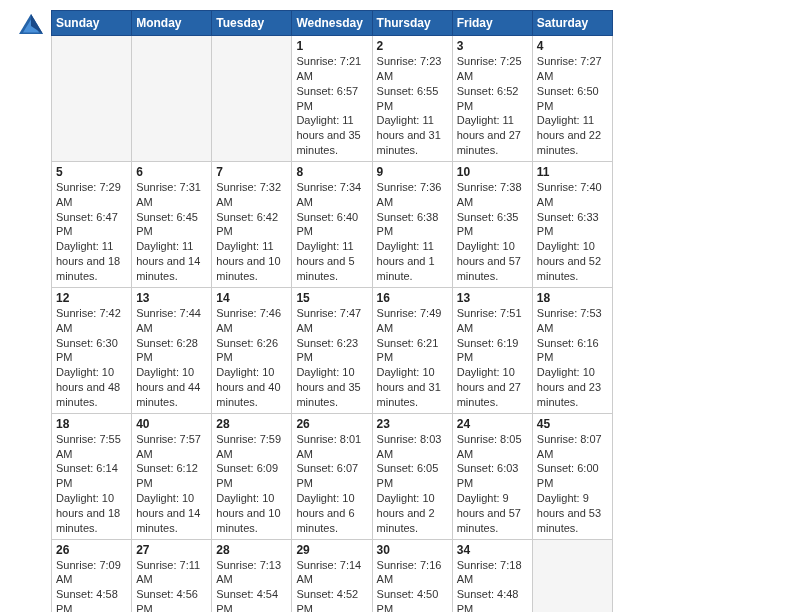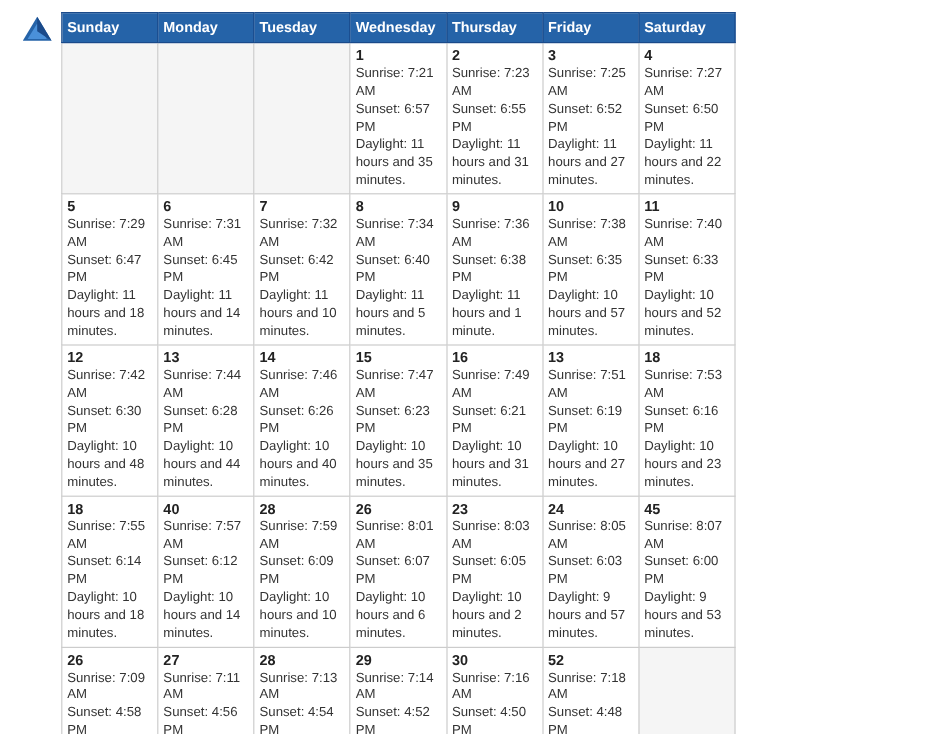--- a/index.html
+++ b/index.html
@@ -265,20 +265,20 @@
           </td>
           <td>
             <span class="day-num">29</span>
             <div class="day-info">Sunrise: 7:14 AM<br>Sunset: 4:52 PM<br>Daylight: 9 hours and 37 minutes.</div>
           </td>
           <td>
             <span class="day-num">30</span>
             <div class="day-info">Sunrise: 7:16 AM<br>Sunset: 4:50 PM<br>Daylight: 9 hours and 33 minutes.</div>
           </td>
           <td>
-            <span class="day-num">52</span>
+            <span class="day-num">34</span>
             <div class="day-info">Sunrise: 7:18 AM<br>Sunset: 4:48 PM<br>Daylight: 9 hours and 29 minutes.</div>
           </td>
           <td class="empty"></td>
         </tr>
       </tbody>
   </table>
 </div>
 
 </body></html>

